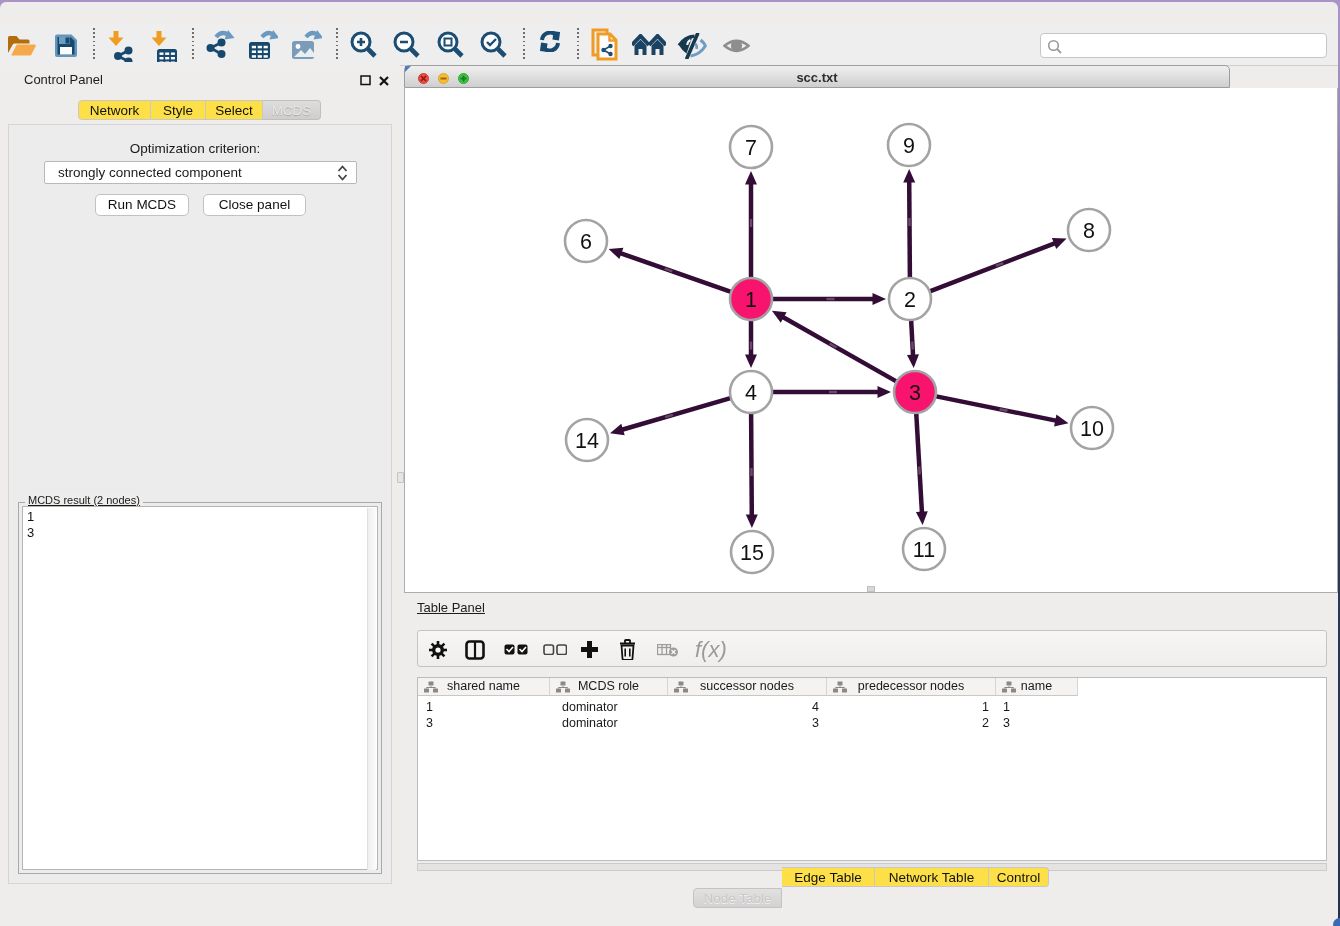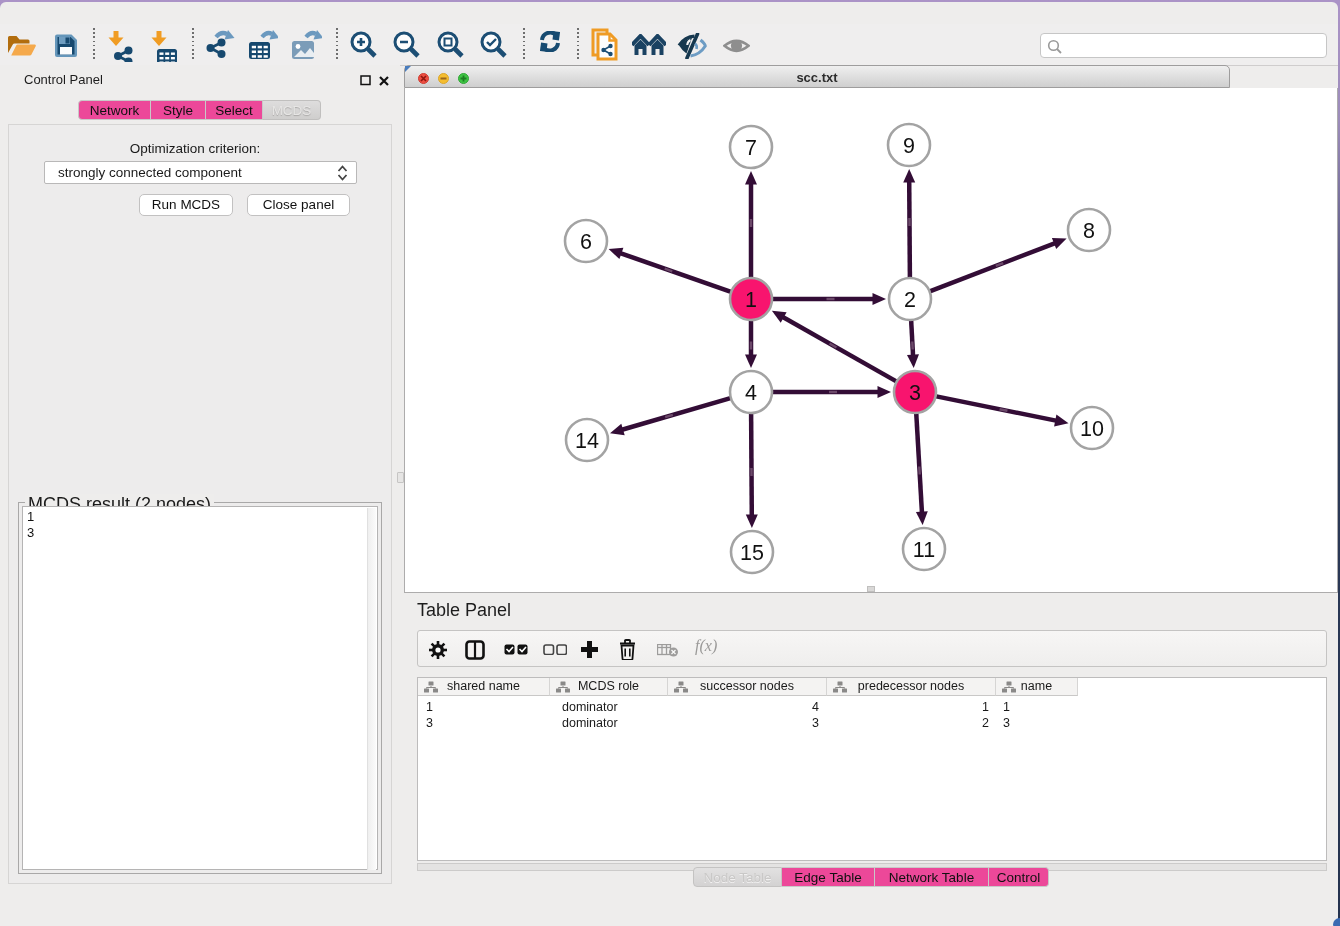--- a/index.html
+++ b/index.html
@@ -18,60 +18,60 @@
   background:#efeeee; border-bottom:1px solid #cfcdcd; }
 .sep { position:absolute; top:4px; height:34px; width:2px;
   background:repeating-linear-gradient(#6e6e6e 0 1.6px, transparent 1.6px 4.2px); }
 #searchbox { position:absolute; left:1040px; top:9px; width:287px; height:25px;
   background:#fff; border:1px solid #c6c6c6; border-radius:4px; }
 
 #cp { position:absolute; left:0; top:63px; width:400px; height:825px; background:#eeedec;padding-left:28px; }
 #cp .hdr { position:absolute; left:24px; top:7px; font-size:13px; color:#1d1d1d; }
 .winbtn { position:absolute; top:9px; font-size:12px; color:#111; }
 #cptabs { position:absolute; left:78px; top:35px; height:20px; display:flex; }
-.seg { height:20px; border:1px solid #c9c8c8; border-left:none; background:#ec4899;
+.seg { height:20px; border:1px solid #c9c8c8; border-left:none; background:#fde047;
   font-size:13.5px; color:#111; display:flex; align-items:center; justify-content:center; }
 .seg.first { border-left:1px solid #c9c8c8; border-radius:4px 0 0 4px; }
 .seg.last { border-radius:0 4px 4px 0; }
 .seg.sel { background:linear-gradient(#e2e1e1,#d3d2d2); color:#c9c8c7;
-  text-shadow:0 1px 0 #f2f1f1; border-color:#c4c3c2; }
+  text-shadow:0 1px 0 #f2f1f1; border-color:#c4c3c2;margin-top:21px; }
 .seg.sel2 { background:linear-gradient(#dedddd,#cfcecd); color:#e7e6e5;
   text-shadow:0 1px 1px #a8a7a6; border-color:#c0bfbe; }
 #cpcontent { position:absolute; left:8px; top:59px; width:384px; height:760px;
   border:1px solid #d6d5d4; background:#edecec; }
 #optlabel { position:absolute; left:0; top:76px; width:390px; text-align:center;
   font-size:13.5px; color:#1a1a1a; }
 #combo { position:absolute; left:44px; top:96px; width:313px; height:23px;
   background:#fff; border:1px solid #b9b8b8; border-radius:2px; font-size:13.5px;
   color:#1a1a1a; line-height:21px; padding-left:13px; }
 .btn { position:absolute; height:22px; background:#fff; border:1px solid #c2c1c1;
-  border-radius:5px; font-size:13.5px; color:#111; text-align:center; line-height:20px;margin-left:44px; }
+  border-radius:5px; font-size:13.5px; color:#111; text-align:center; line-height:20px; }
 #mcdsbox { position:absolute; left:18px; top:437px; width:364px; height:372px;
   border:1px solid #a9a8a8; }
 #mcdsbox .lbl { position:absolute; left:6px; top:-9px; background:#eeedec;
-  padding:0 3px; font-size:18px; color:#1a1a1a; }
+  padding:0 3px; font-size:11px; color:#1a1a1a;text-decoration:underline; }
 #mcdstext { position:absolute; left:3px; top:3px; width:356px; height:364px;
   background:#fff; border:1px solid #b5b4b4; font-size:13px; color:#111; 
   padding:2px 0 0 4px; line-height:16px; }
 #mcdsscroll { position:absolute; right:1px; top:1px; width:9px; height:362px;
   background:linear-gradient(90deg,#efefef,#fbfbfb); border-left:1px solid #e0e0e0; }
 
 #netframe { position:absolute; left:404px; top:63px; width:826px; height:528px; }
 #nettitle { position:absolute; left:0; top:0; width:100%; height:23px;
   background:linear-gradient(#efefef,#cfcfcf); border:1px solid #9e9d9d;
   border-radius:5px 5px 0 0; }
 #nettitle .t { position:absolute; width:100%; text-align:center; top:4px;
   font-size:13px; font-weight:bold; color:#2d2d2d; }
 .mac { position:absolute; top:7px; width:11px; height:11px; border-radius:50%; }
 .mac svg { position:absolute; left:-1px; top:-1px; }
 #netcanvas { position:absolute; left:0; top:23px; width:934px; height:505px;
   background:#fff; border:1px solid #adacac; border-top:none; }
 
 #tp { position:absolute; left:404px; top:595px; width:936px; height:293px; background:#eeedec; }
-#tp .hdr { position:absolute; left:13px; top:3px; font-size:18px; color:#1d1d1d; }
+#tp .hdr { position:absolute; left:13px; top:3px; font-size:13px; color:#1d1d1d;text-decoration:underline; }
 #tptoolbar { position:absolute; left:13px; top:33px; width:910px; height:37px;
   background:linear-gradient(#f7f6f5,#efeeed); border:1px solid #c5c4c3; border-radius:3px; }
 #tbl { position:absolute; left:13px; top:80px; width:910px; height:184px;
   background:#fff; border:1px solid #bdbcbc; }
 .th { position:absolute; top:0; height:18px; background:#f4f3f2;
   border-right:1px solid #d6d5d4; border-bottom:1px solid #c9c8c7;
   font-size:12.5px; color:#1a1a1a; text-align:center; line-height:17px; }
 .td { position:absolute; font-size:12.5px; color:#1a1a1a; height:16px; line-height:16px; }
 #tbstrip { position:absolute; left:13px; top:266px; width:910px; height:8px;
   background:#e4e3e2; border:1px solid #cccbca; }
@@ -381,21 +381,21 @@
    <line x1="10.8" y1="9.5" x2="10.8" y2="17.5" stroke="#111" stroke-width="1.6"></line>
   </svg>
   <svg class="abs" style="left:239px;top:13px" width="22" height="13">
    <rect x="0.5" y="0.5" width="13" height="10" fill="none" stroke="#9d9c9b" stroke-width="1.3"></rect>
    <line x1="0.5" y1="3.5" x2="13.5" y2="3.5" stroke="#9d9c9b" stroke-width="1.3"></line>
    <line x1="5" y1="0.5" x2="5" y2="10.5" stroke="#9d9c9b" stroke-width="1.3"></line>
    <line x1="9.5" y1="0.5" x2="9.5" y2="10.5" stroke="#9d9c9b" stroke-width="1.3"></line>
    <circle cx="16.5" cy="8" r="4.5" fill="#9d9c9b"></circle>
           <path d="M14.5 6 l4 4 m0 -4 l-4 4" stroke="#fbfbfa" stroke-width="1.2"></path>
   </svg>
-  <div class="abs" style="left:277px;top:6px;font-family:Liberation Serif, serif;font-style:italic;font-size:16px;color:#9b9a99">f(x)</div>
+  <div class="abs" style="left:277px;top:6px;font-family:Liberation Sans, sans-serif;font-style:italic;font-size:22px;color:#9b9a99">f(x)</div>
  </div>
  <div id="tbl">
   <div class="th" style="left:0;width:132px"><svg style="position:absolute;left:6px;top:3px" width="14" height="12">
             <g fill="#8a8988">
               <rect x="4.5" y="0.5" width="5" height="4" rx="0.5"></rect>
               <rect x="0" y="7.5" width="5" height="4" rx="0.5"></rect>
               <rect x="9" y="7.5" width="5" height="4" rx="0.5"></rect>
             </g>
             <path d="M7 5 V6.5 M2.5 7.5 V6.5 H11.5 V7.5" stroke="#8a8988" stroke-width="1" fill="none"></path>
           </svg>shared name</div>

